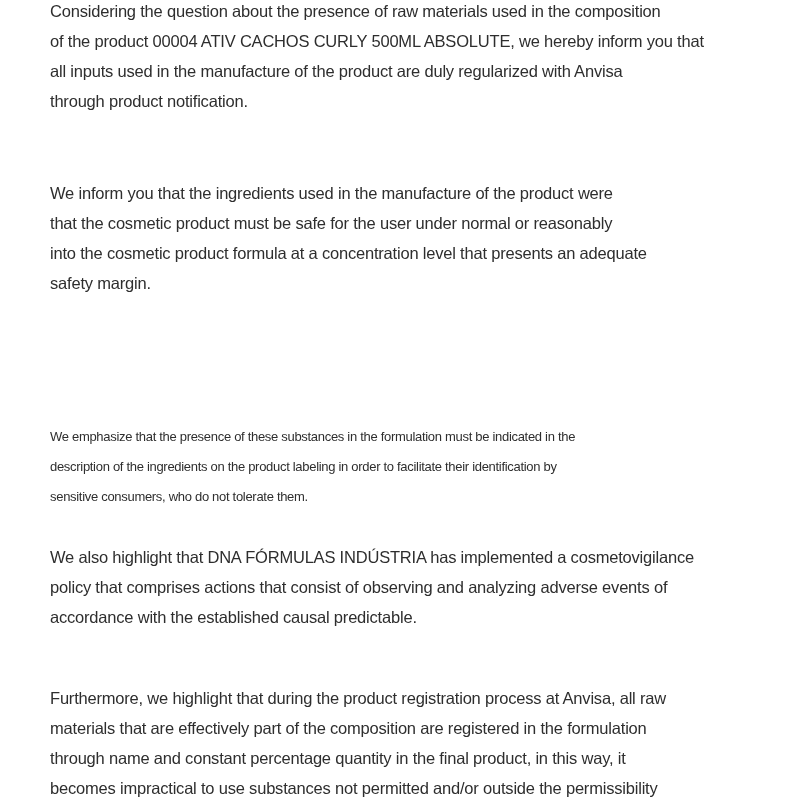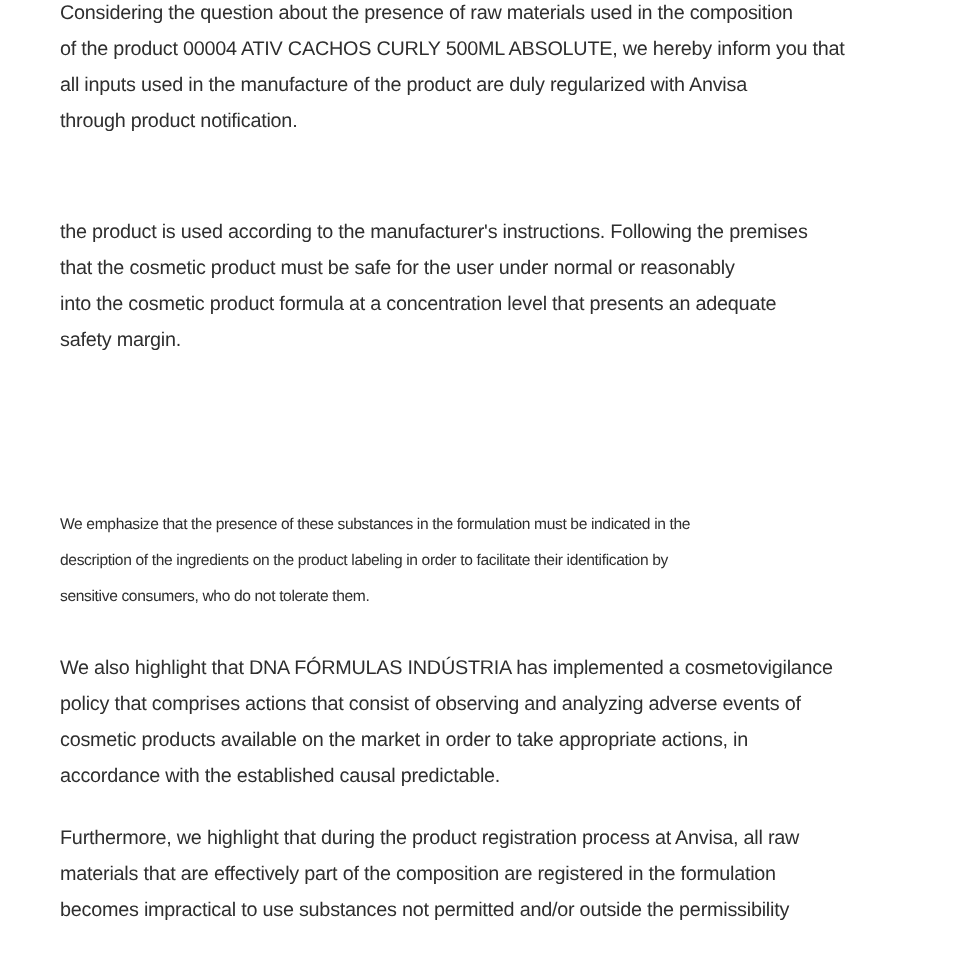--- a/index.html
+++ b/index.html
@@ -48,37 +48,37 @@
 
 <div class="page">
   <p class="para para-main pos-1">
       <span class="line">Considering the question about the presence of raw materials used in the composition</span>
       <span class="line">of the product 00004 ATIV CACHOS CURLY 500ML ABSOLUTE, we hereby inform you that</span>
       <span class="line">all inputs used in the manufacture of the product are duly regularized with Anvisa</span>
       <span class="line">through product notification.</span>
     </p>
 
   <p class="para para-main pos-2">
-      <span class="line">the product is used according to the manufacturer's instructions. Following the premises</span>
+      <span class="line">We inform you that the ingredients used in the manufacture of the product were</span>
       <span class="line">that the cosmetic product must be safe for the user under normal or reasonably</span>
       <span class="line">into the cosmetic product formula at a concentration level that presents an adequate</span>
       <span class="line">safety margin.</span>
     </p>
 
   <p class="para para-small pos-3">
       <span class="line">We emphasize that the presence of these substances in the formulation must be indicated in the</span>
       <span class="line">description of the ingredients on the product labeling in order to facilitate their identification by</span>
       <span class="line">sensitive consumers, who do not tolerate them.</span>
     </p>
 
   <p class="para para-main pos-4">
       <span class="line">We also highlight that DNA FÓRMULAS INDÚSTRIA has implemented a cosmetovigilance</span>
       <span class="line">policy that comprises actions that consist of observing and analyzing adverse events of</span>
-      <span class="line">cosmetic products available on the market in order to take appropriate actions, in</span>
       <span class="line">accordance with the established causal predictable.</span>
     </p>
 
   <p class="para para-main pos-5">
       <span class="line">Furthermore, we highlight that during the product registration process at Anvisa, all raw</span>
       <span class="line">materials that are effectively part of the composition are registered in the formulation</span>
+      <span class="line">through name and constant percentage quantity in the final product, in this way, it</span>
       <span class="line">becomes impractical to use substances not permitted and/or outside the permissibility</span>
     </p>
 </div>
 
 </body></html>

